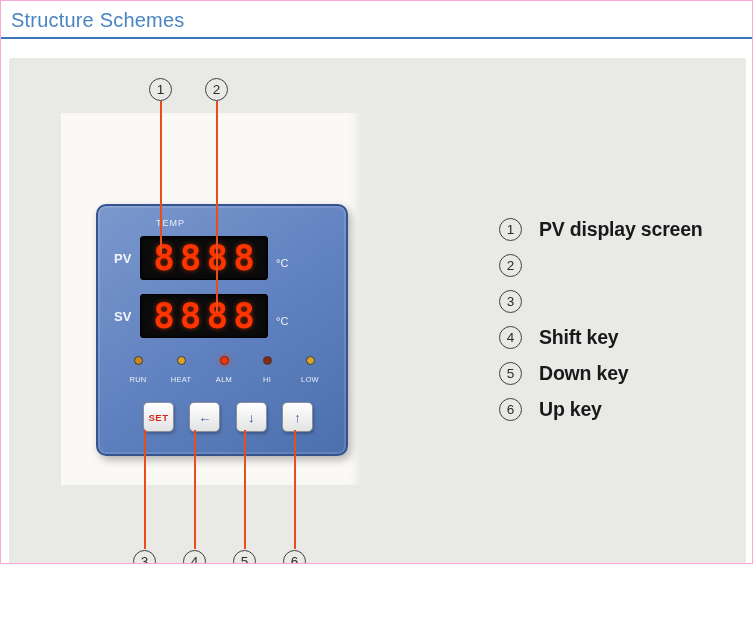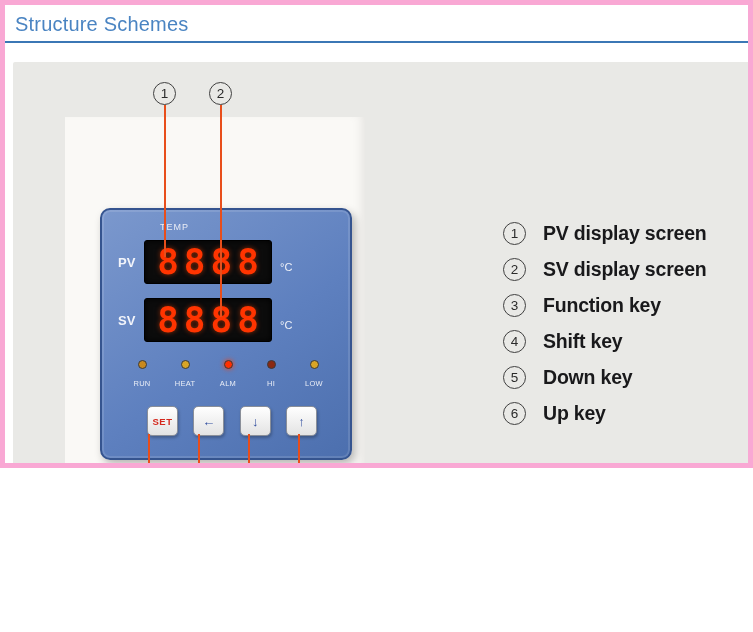--- a/index.html
+++ b/index.html
@@ -2,23 +2,23 @@
 <html><head>
 <meta charset="utf-8">
 <style>
   * { box-sizing: border-box; margin: 0; padding: 0; }
   html, body { background: #ffffff; }
   body { font-family: "Liberation Sans", sans-serif; }
 
   .page {
     position: relative;
     width: 753px;
-    height: 468px;
+    height: 564px;
     background: #ffffff;
-    border: 5px solid #f9a8d4;
+    border: 1px solid #f9a8d4;
     overflow: hidden;
   }
 
   
   .title {
     position: absolute;
     left: 10px; top: 8px;
     font-size: 20px;
     color: #4a84c2;
     letter-spacing: 0.2px;
@@ -295,25 +295,23 @@
   <div class="cnum callout" style="left:232px; top:549px;">5</div>
   <div class="cnum callout" style="left:282px; top:549px;">6</div>
 
   <div class="legend">
     <div class="legend-row">
       <span class="cnum">1</span>
       <span class="legend-label">PV display screen</span>
     </div>
     <div class="legend-row">
       <span class="cnum">2</span>
-      <span class="legend-label">SV display screen</span>
     </div>
     <div class="legend-row">
       <span class="cnum">3</span>
-      <span class="legend-label">Function key</span>
     </div>
     <div class="legend-row">
       <span class="cnum">4</span>
       <span class="legend-label">Shift key</span>
     </div>
     <div class="legend-row">
       <span class="cnum">5</span>
       <span class="legend-label">Down key</span>
     </div>
     <div class="legend-row">

